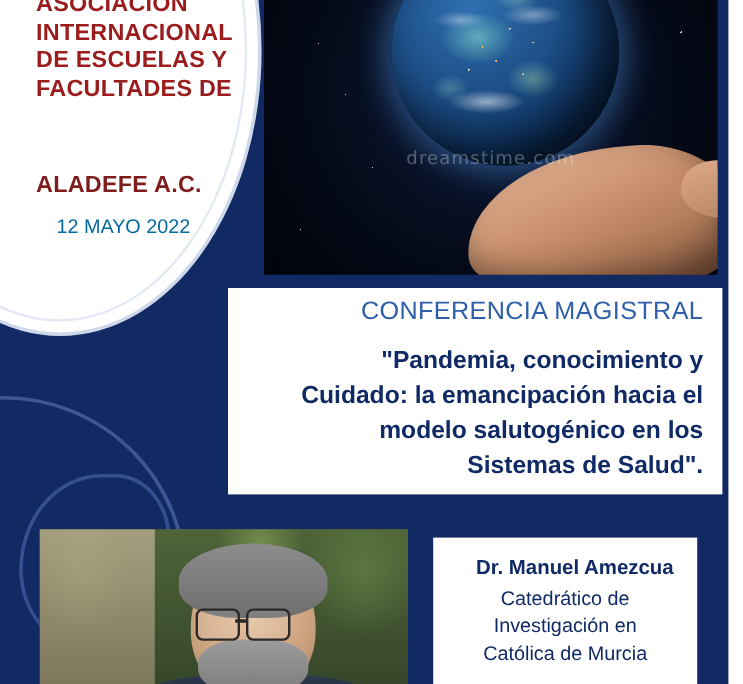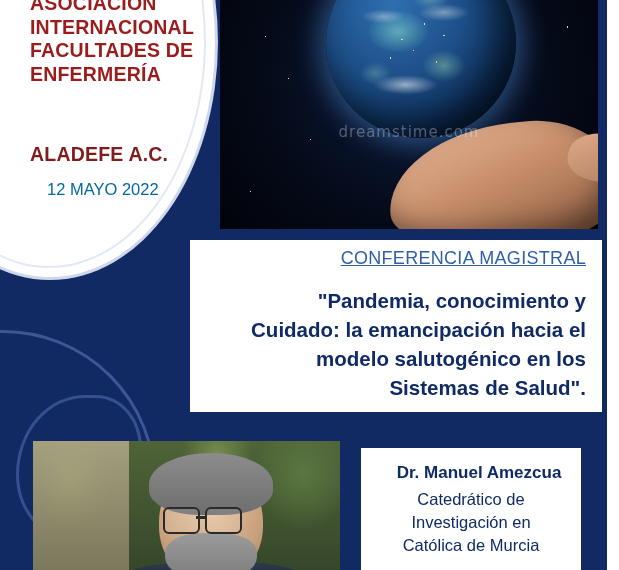--- a/index.html
+++ b/index.html
@@ -233,23 +233,22 @@
     height: 172px;
     background: #ffffff;
   }
   .conf-kicker {
     position: absolute;
     left: 0;
     right: 16px;
     top: 8px;
     text-align: right;
     color: #2f5fa8;
-    font-size: 18px;
+    font-size: 21px;
     letter-spacing: 0.3px;
-    text-decoration: underline;
   }
   .conf-title {
     position: absolute;
     left: 10px;
     right: 16px;
     top: 46px;
     text-align: right;
     color: #102a66;
     font-size: 20.5px;
     font-weight: bold;
@@ -372,22 +371,22 @@
   <div class="arc-1"></div>
   <div class="swoosh"></div>
   <div class="left-blue-bar"></div>
 
   <div class="oval-badge"></div>
   <div class="oval-badge-inner"></div>
 
   <div class="assoc-title">
     <span class="line">ASOCIACIÓN</span>
     <span class="line">INTERNACIONAL</span>
+    <span class="line">DE ESCUELAS Y</span>
     <span class="line">FACULTADES DE</span>
-    <span class="line">ENFERMERÍA</span>
   </div>
   <div class="assoc-acronym">ALADEFE A.C.</div>
   <div class="assoc-date">12 MAYO 2022</div>
 
   <div class="earth-photo">
     <div class="starfield"></div>
     <div class="earth-globe">
       <div class="earth-land"></div>
       <div class="earth-lights"></div>
       <div class="earth-clouds"></div>

